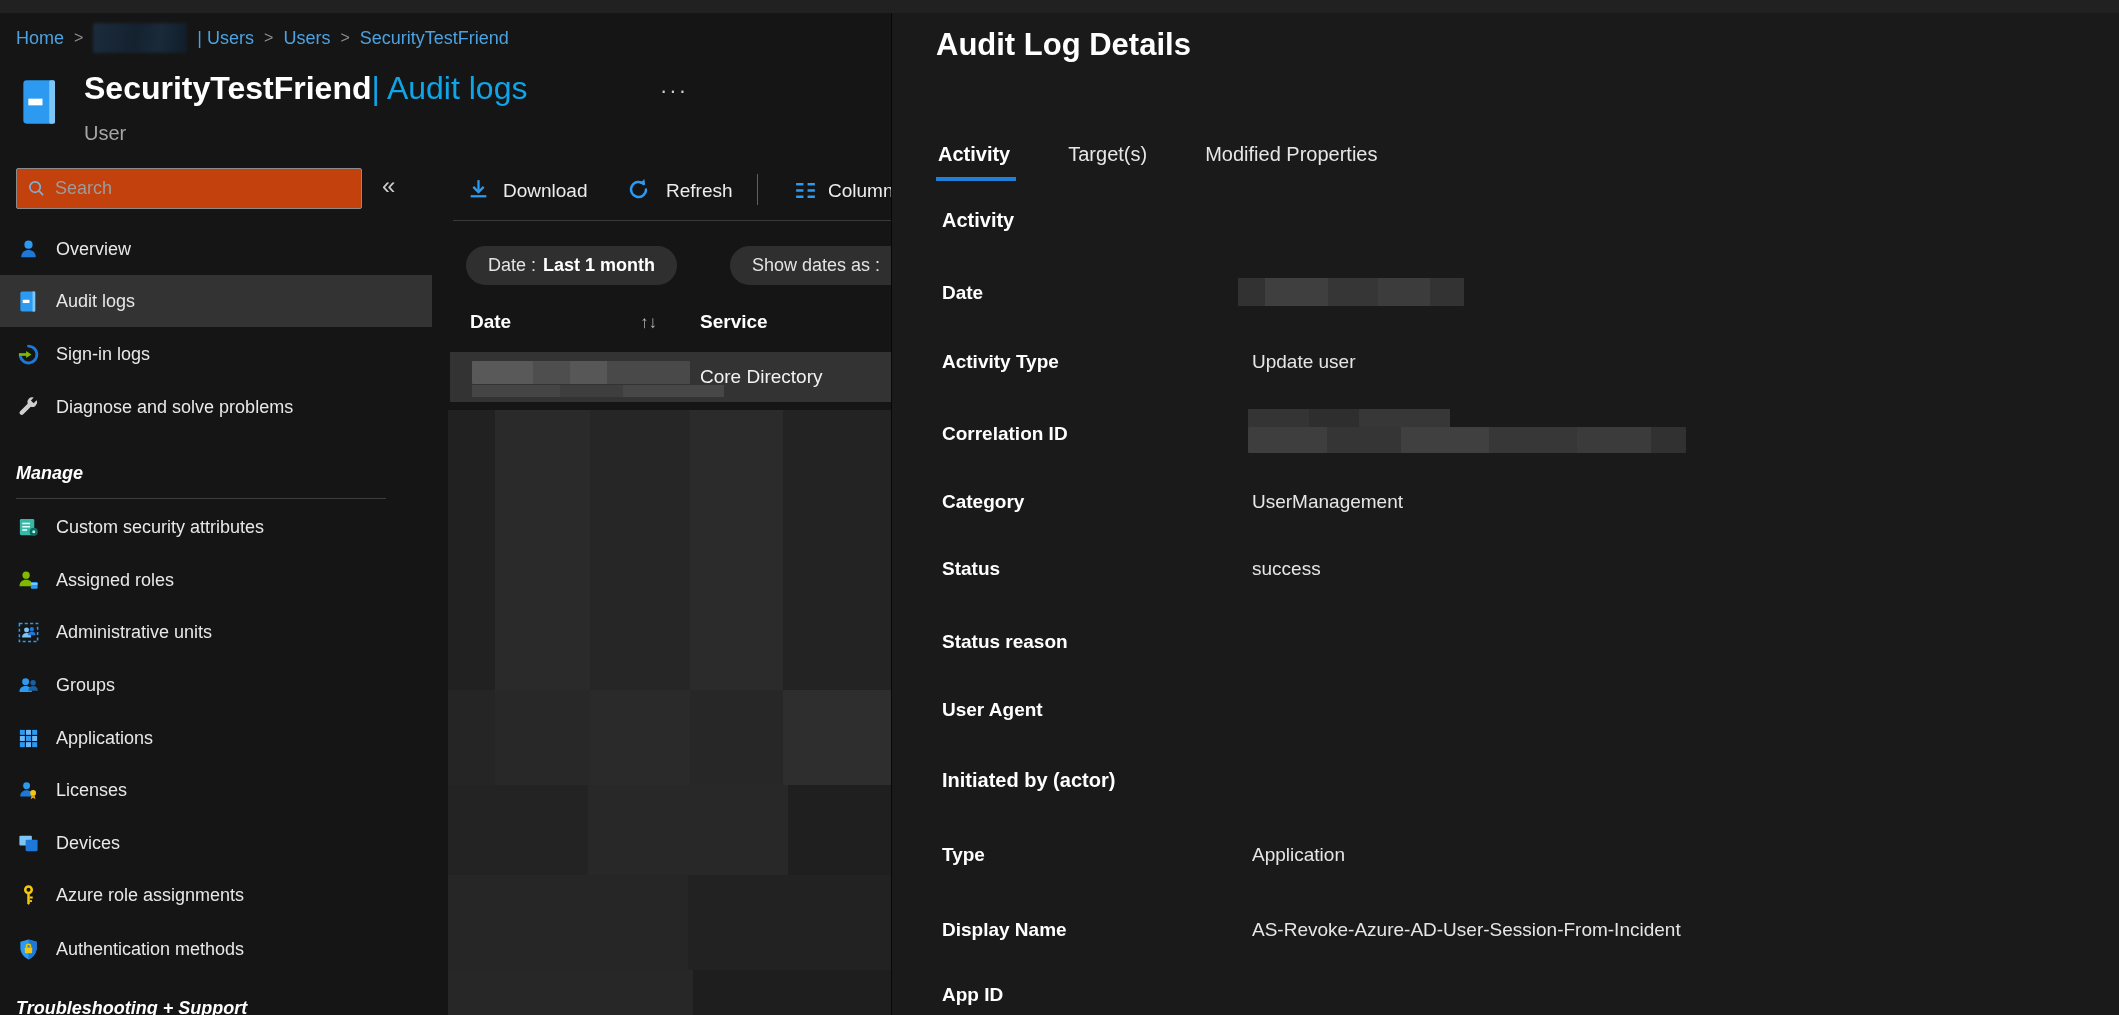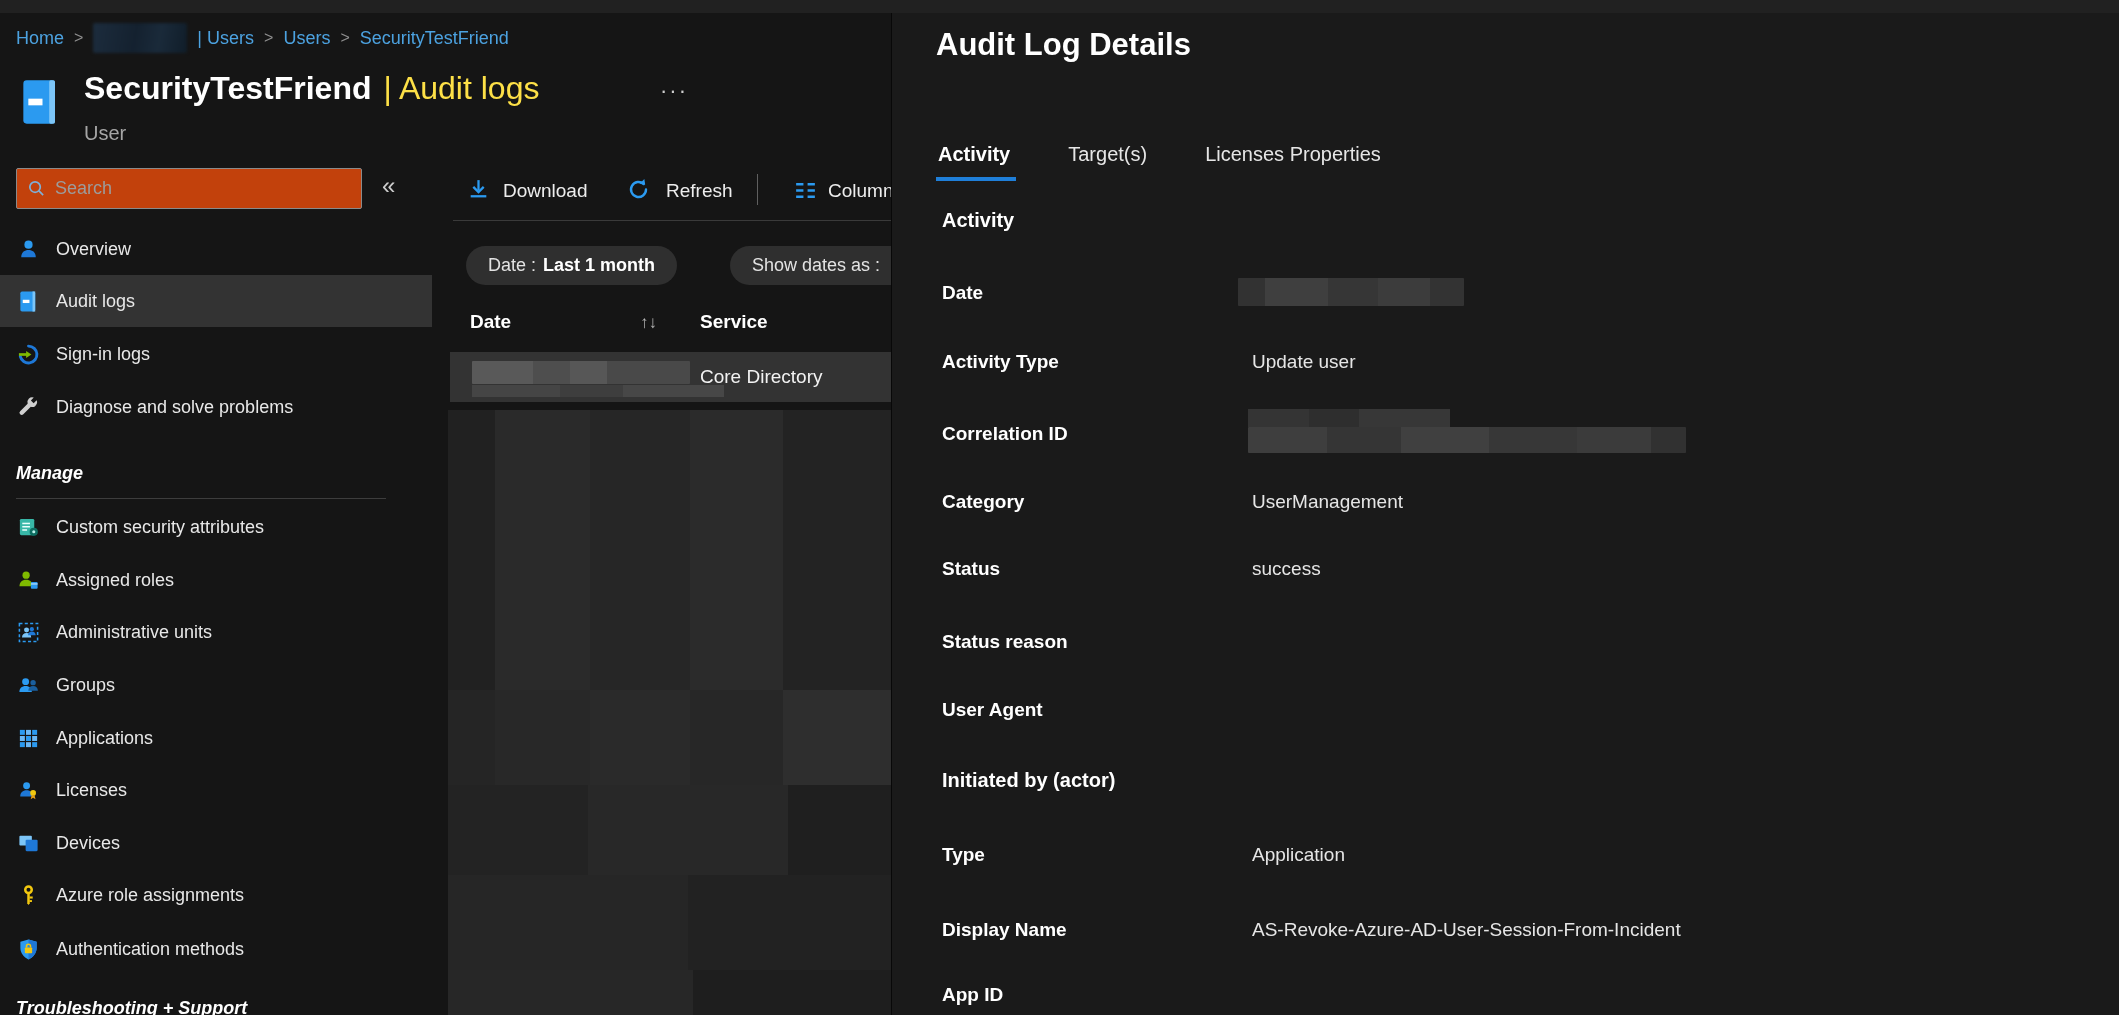--- a/index.html
+++ b/index.html
@@ -11,21 +11,21 @@
   .breadcrumb { position:absolute; left:16px; top:22px; height:32px; display:flex; align-items:center; gap:10px; font-size:18px; }
   .crumb { color:#4ca2e0; cursor:pointer; }
   .crumb-sep { color:#8f8f8f; font-size:16px; }
   .crumb-redact { width:94px; height:30px; border-radius:2px; filter:blur(1.5px);
     background:linear-gradient(100deg,#1c2c3d 0%,#14212f 45%,#1a2a3a 70%,#101d29 100%); }
 
   
   .title-icon { position:absolute; left:20px; top:78px; width:40px; height:48px; }
   .page-title { position:absolute; left:84px; top:70px; font-size:32px; color:#ffffff; white-space:nowrap; }
   .page-title .t1 { font-weight:bold; }
-  .page-title .t2 { font-weight:normal; color:#fde047; margin-left:12px; }
+  .page-title .t2 { font-weight:normal; color:#0ea5e9; }
   .more-dots { position:absolute; left:660px; top:78px; color:#cfcfcf; font-size:22px; letter-spacing:2px; cursor:pointer; }
   .subtitle { position:absolute; left:84px; top:122px; font-size:20px; color:#a6a6a6; }
 
   
   .search-box { position:absolute; left:16px; top:168px; width:346px; height:41px; background:#c2410c;
     border:1px solid #8a8a8a; border-radius:2px; display:flex; align-items:center; padding:0 10px; gap:9px; }
   .search-box input { flex:1; background:transparent; border:none; outline:none; color:#e0e0e0; font-size:18px; font-family:"Liberation Sans", sans-serif; }
   .search-box input::placeholder { color:#9c9c9c; }
   .collapse-btn { position:absolute; left:382px; top:172px; font-size:24px; color:#cccccc; cursor:pointer; }
 
@@ -324,21 +324,21 @@
       <div class="mz" style="left:245px;top:560px;width:198px;height:45px;background:#1e1e1e"></div>
     </div>
   </div>
 
   <div class="panel">
     <div class="panel-title">Audit Log Details</div>
 
     <div class="tabs">
       <span class="tab active">Activity</span>
       <span class="tab">Target(s)</span>
-      <span class="tab">Licenses Properties</span>
+      <span class="tab">Modified Properties</span>
     </div>
     <div class="tab-underline"></div>
 
     <div class="panel-section" style="top:196px">Activity</div>
 
     <div class="field" style="top:269px">
       <div class="flabel">Date</div>
       <div class="pv-redact-date"></div>
     </div>
     <div class="field" style="top:338px">

